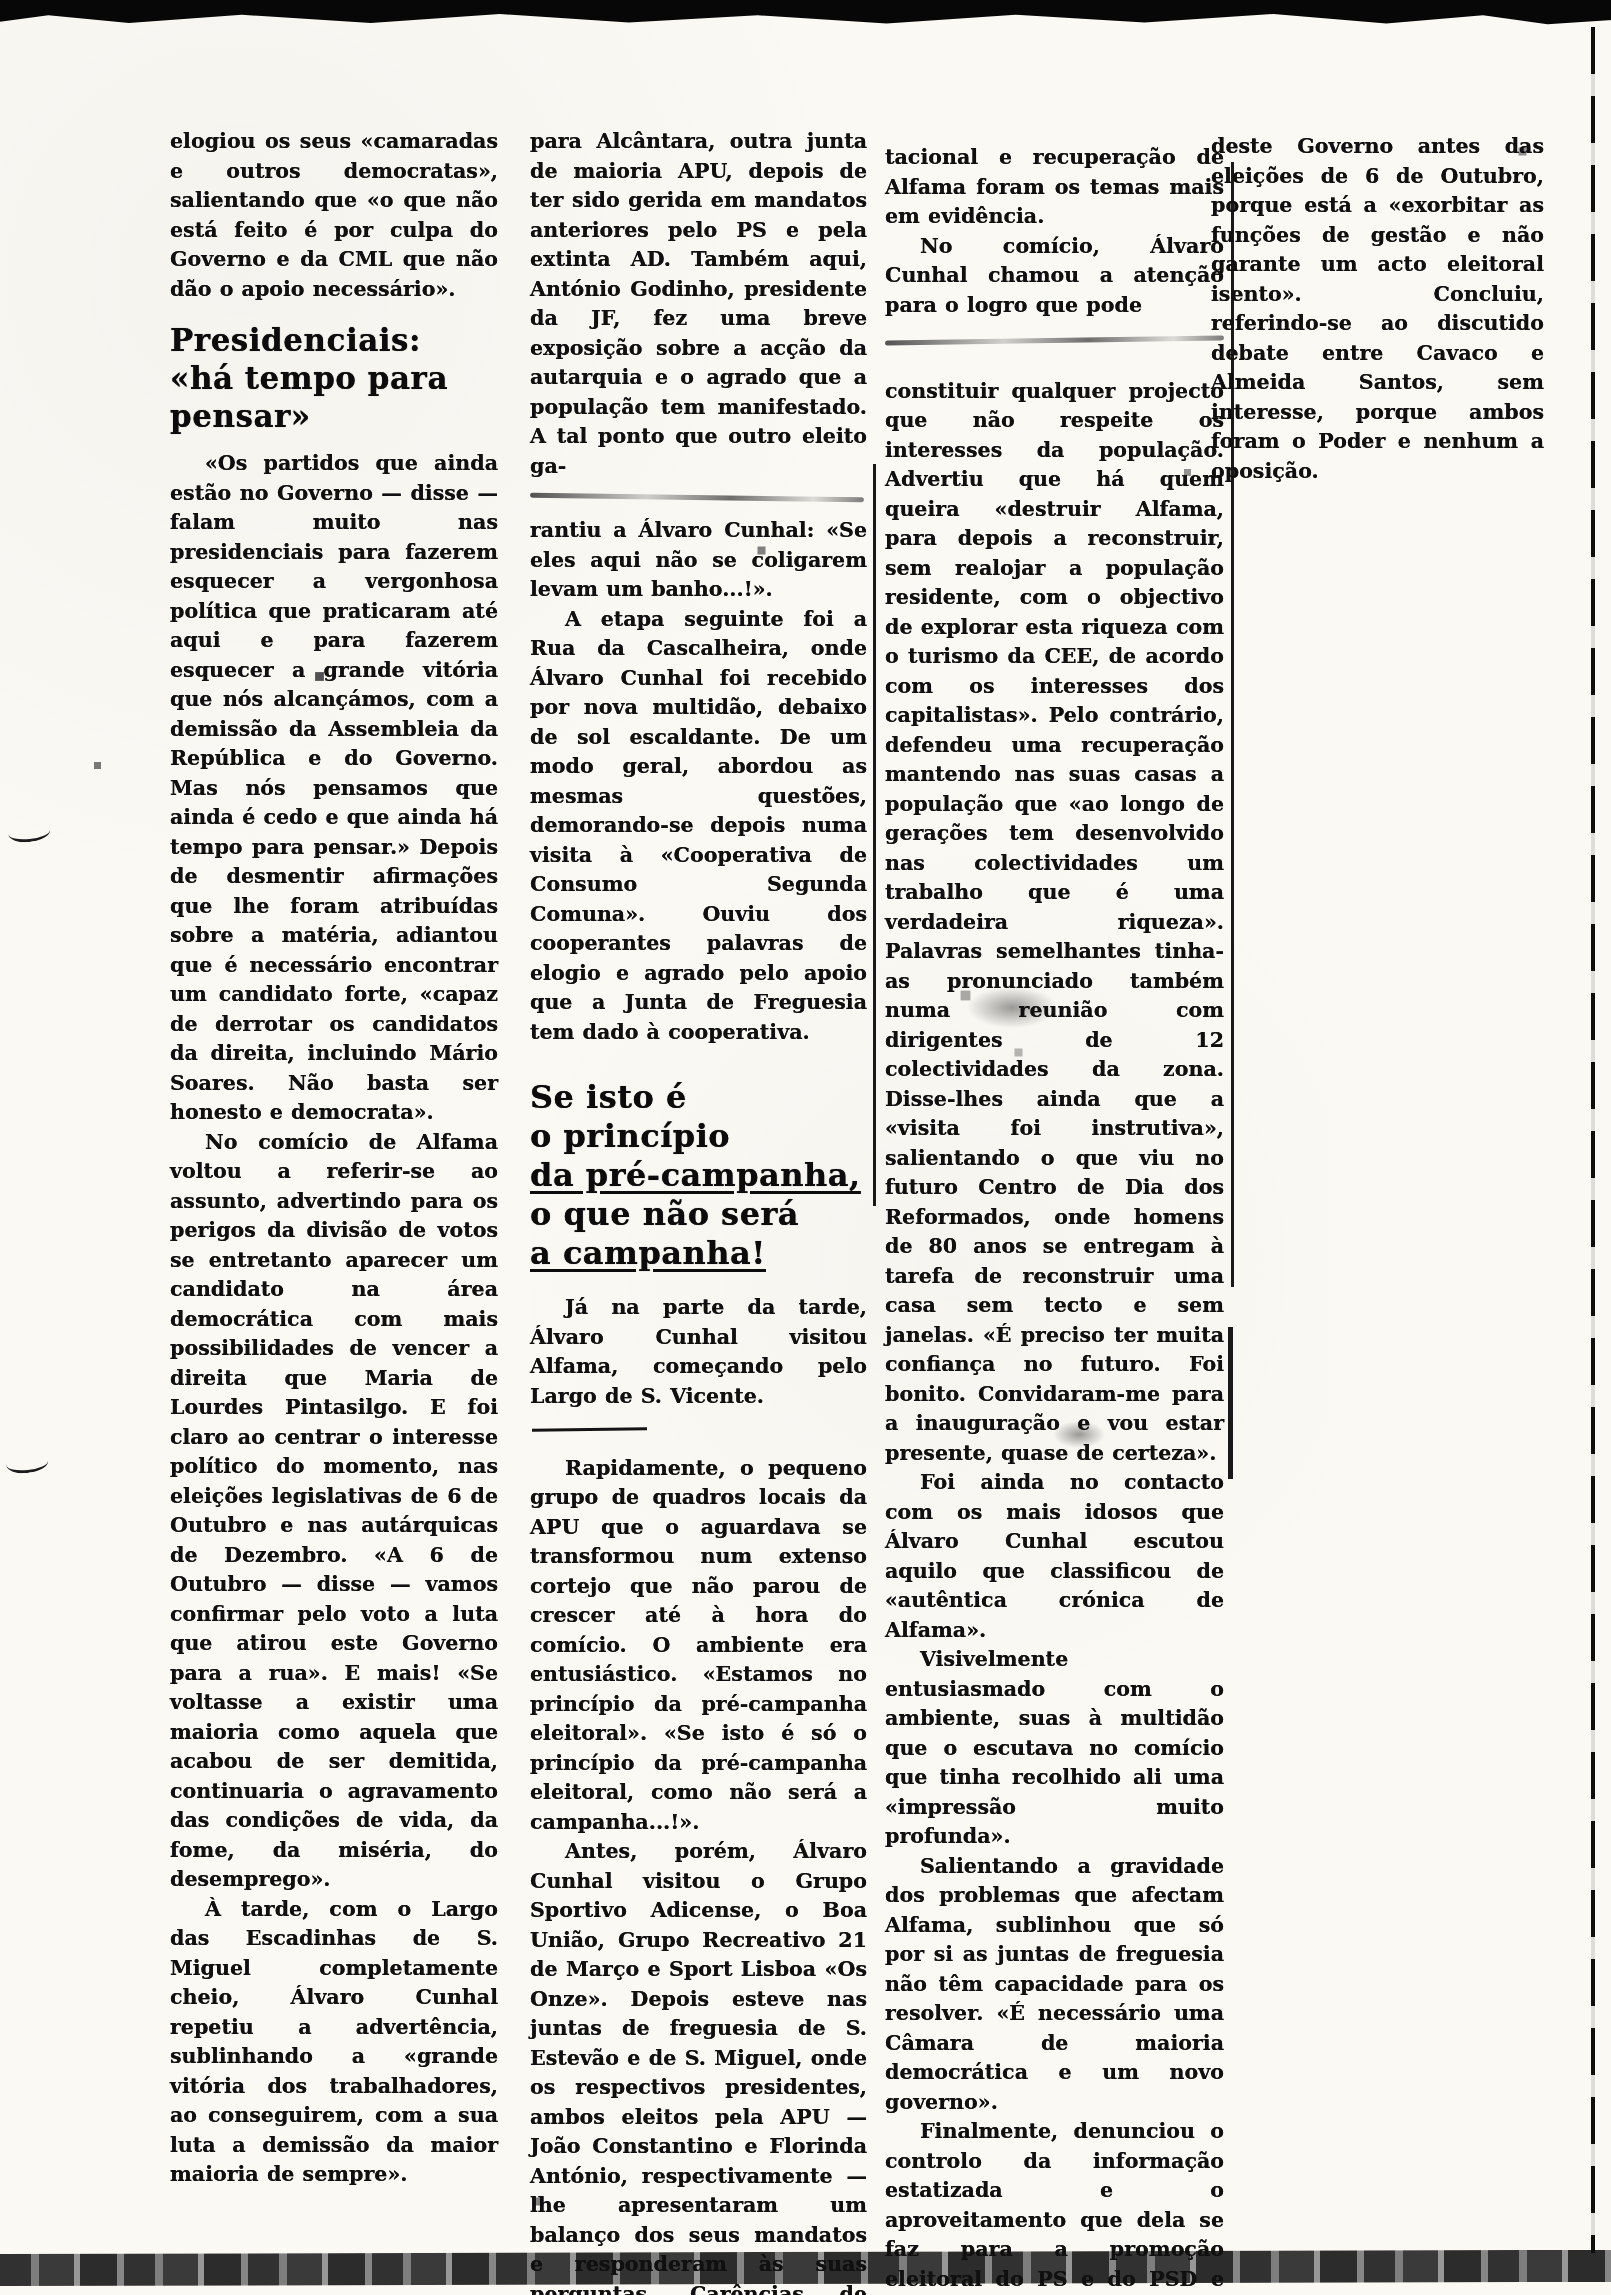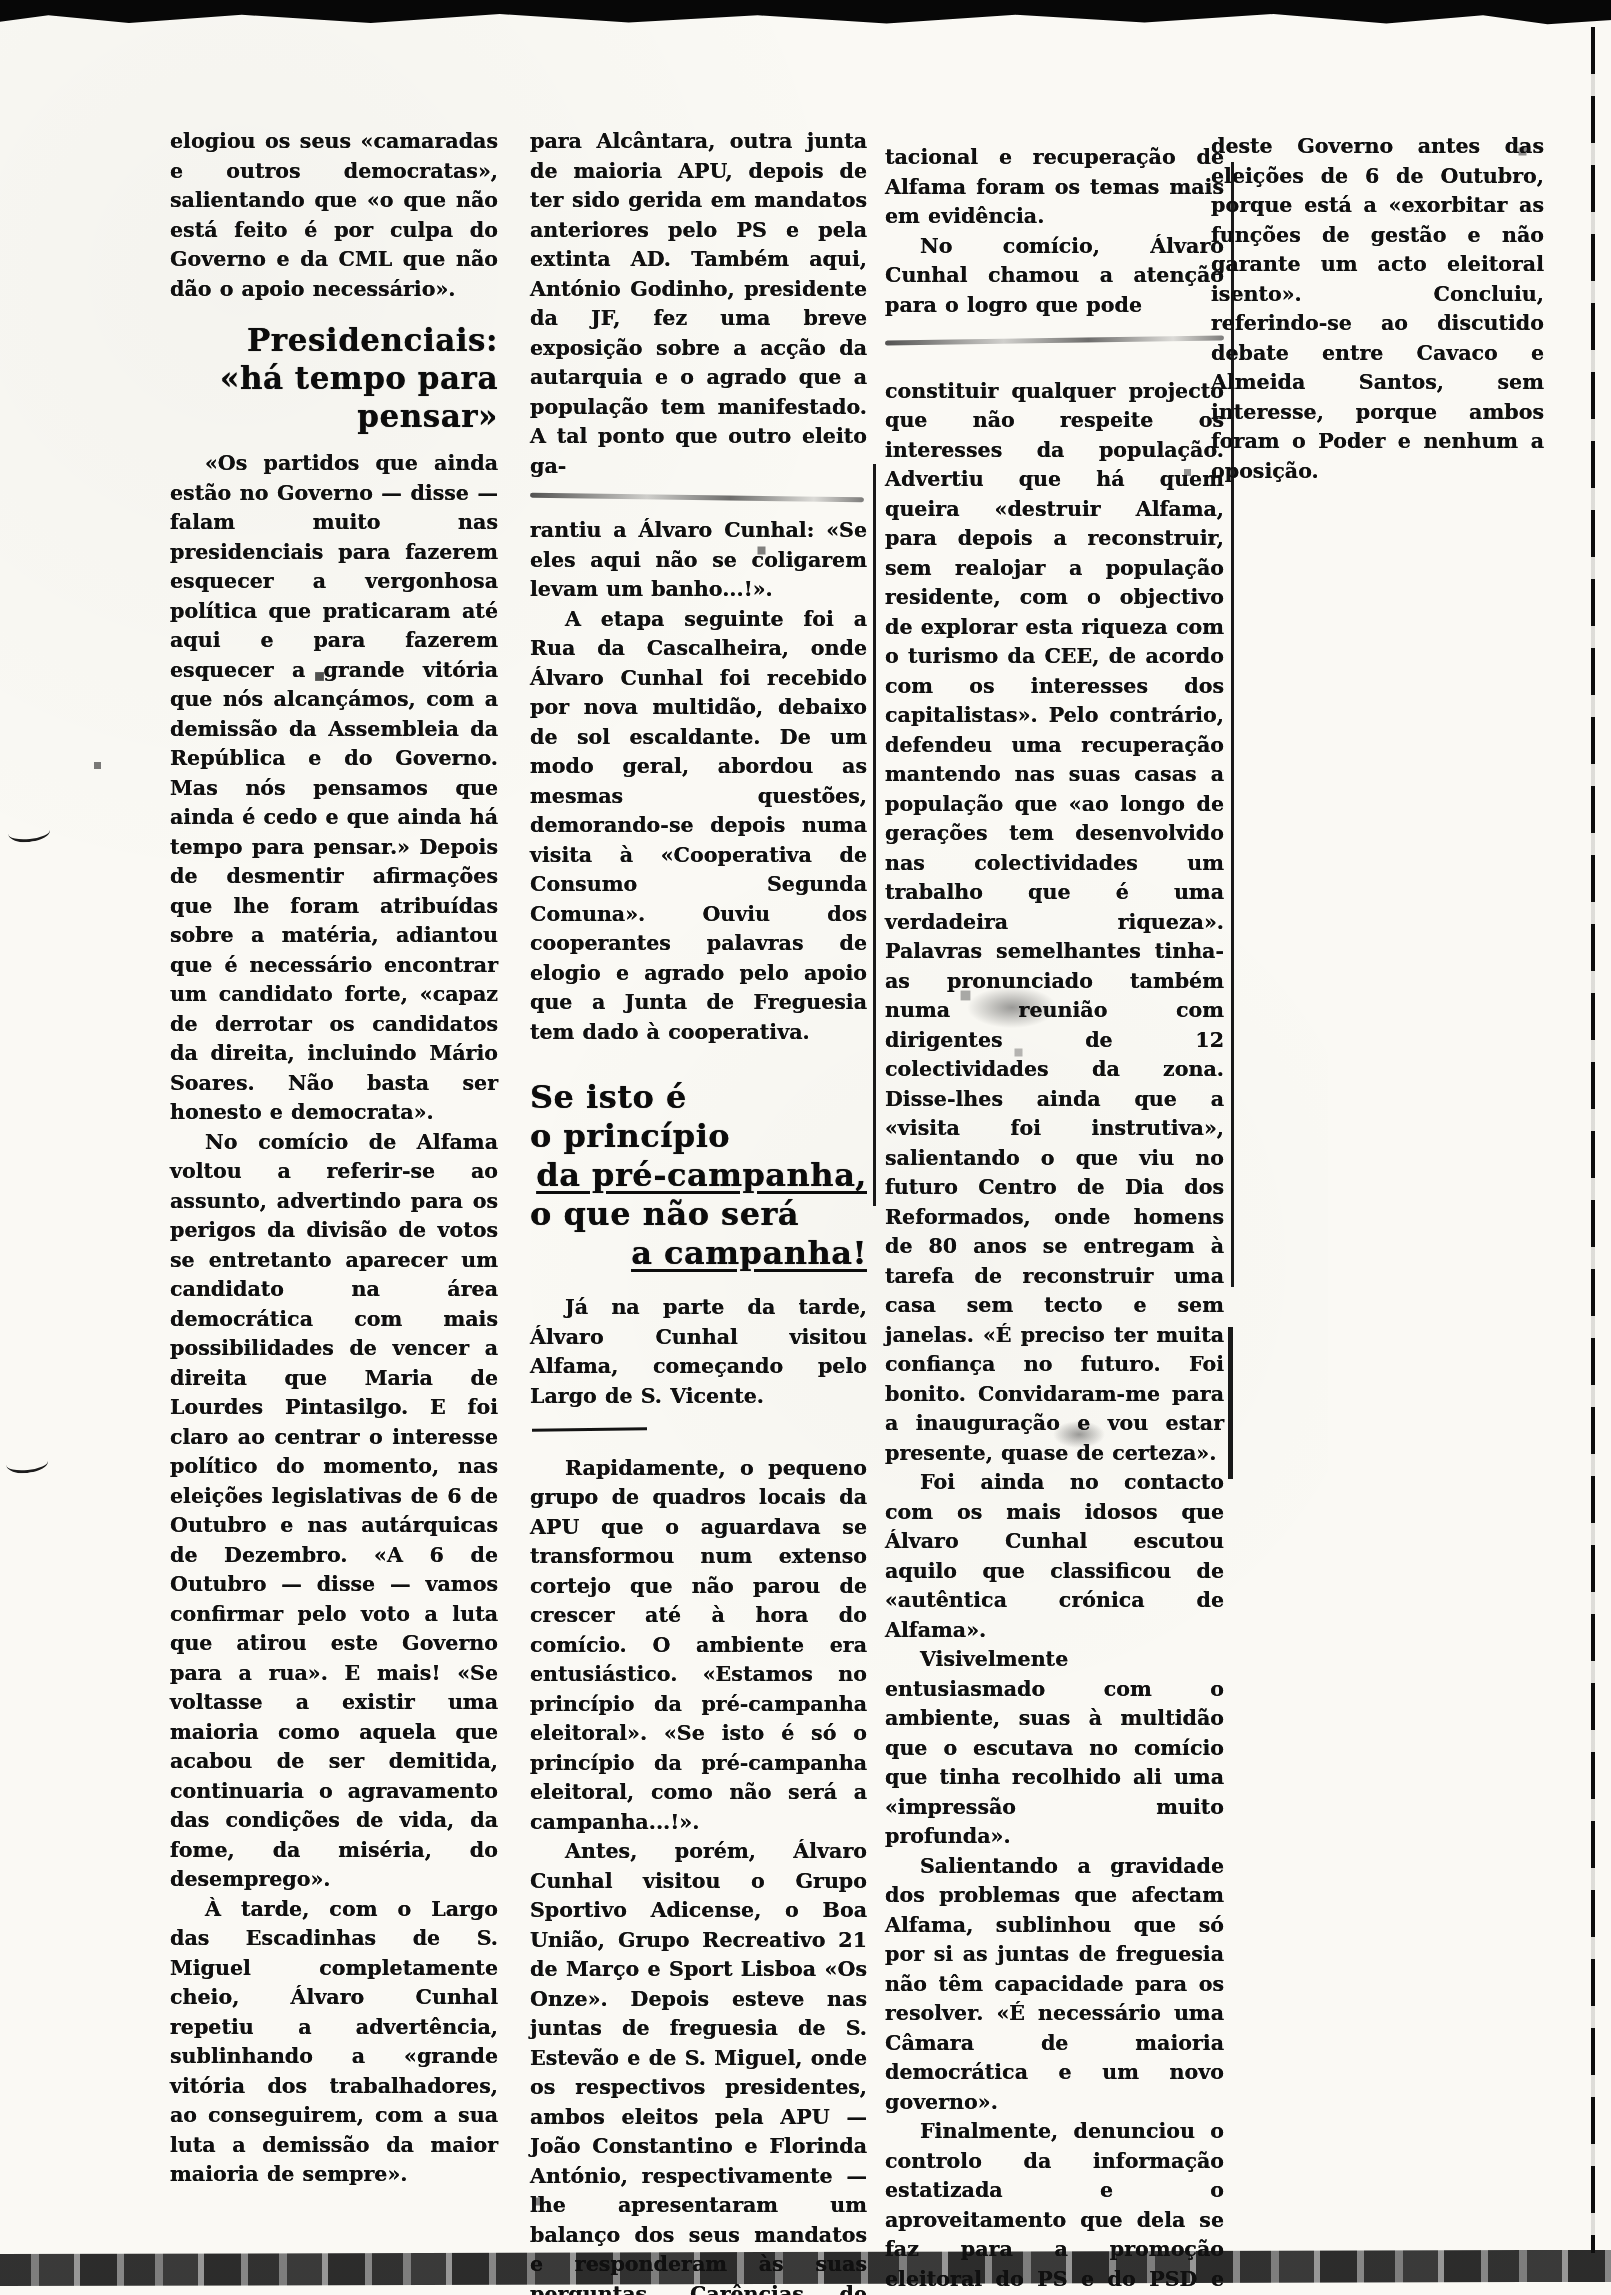--- a/index.html
+++ b/index.html
@@ -97,36 +97,34 @@
 
   .heading {
     margin: 16.7px 0 14.7px 0;
     font-size: 31px;
     line-height: 38px;
     font-weight: 700;
     color: #0c0c0c;
     text-shadow: 0 0 0.7px rgba(5,5,5,.85);
     white-space: pre-line;
     letter-spacing: 0.5px;
-    text-align: right;
   }
   .heading2 { margin: 31px 0 19.7px 0; }
   .heading2 .hline {
     font-size: 32px;
     line-height: 39px;
     font-weight: 700;
     color: #0c0c0c;
     text-shadow: 0 0 0.7px rgba(5,5,5,.85);
     letter-spacing: 0.5px;
   }
   .hline.underlined {
     text-decoration: underline;
     text-decoration-thickness: 2.9px;
     text-underline-offset: 4.9px;
-    text-align: right;
   }
 
   .divider {
     width: 115px; height: 3.4px; background: #141414;
     margin: 16.7px 0 22.6px 2px;
     transform: rotate(-0.7deg);
   }
   .scratch {
     height: 4.9px; border-radius: 2.9px;
     background: linear-gradient(90deg,

